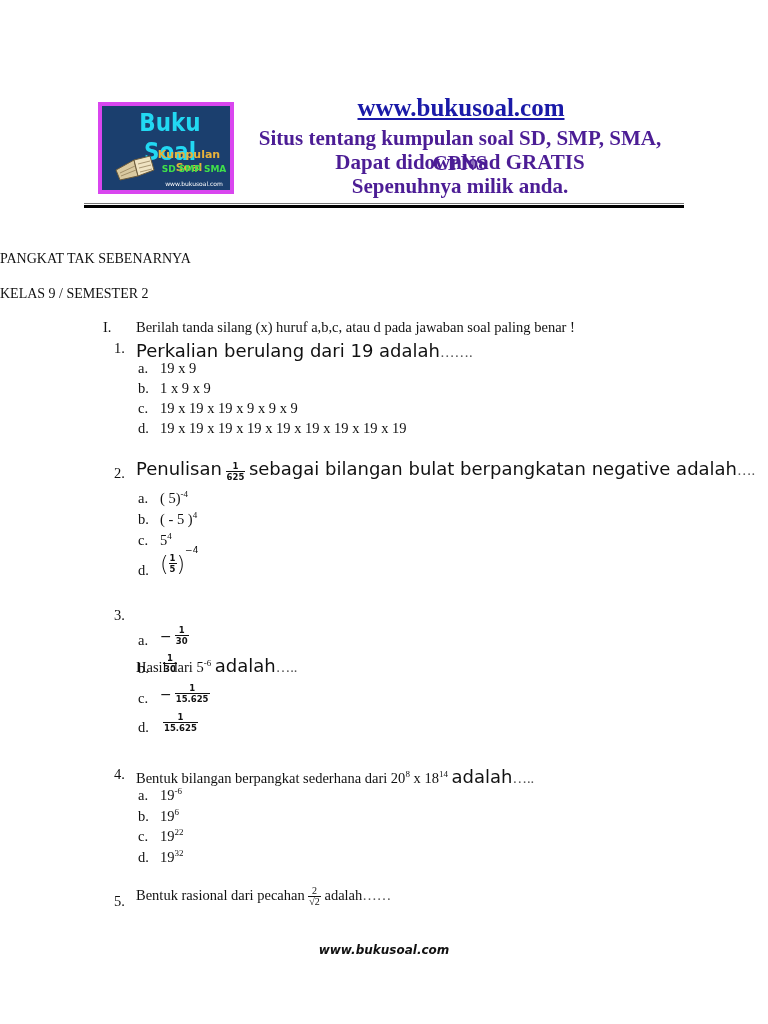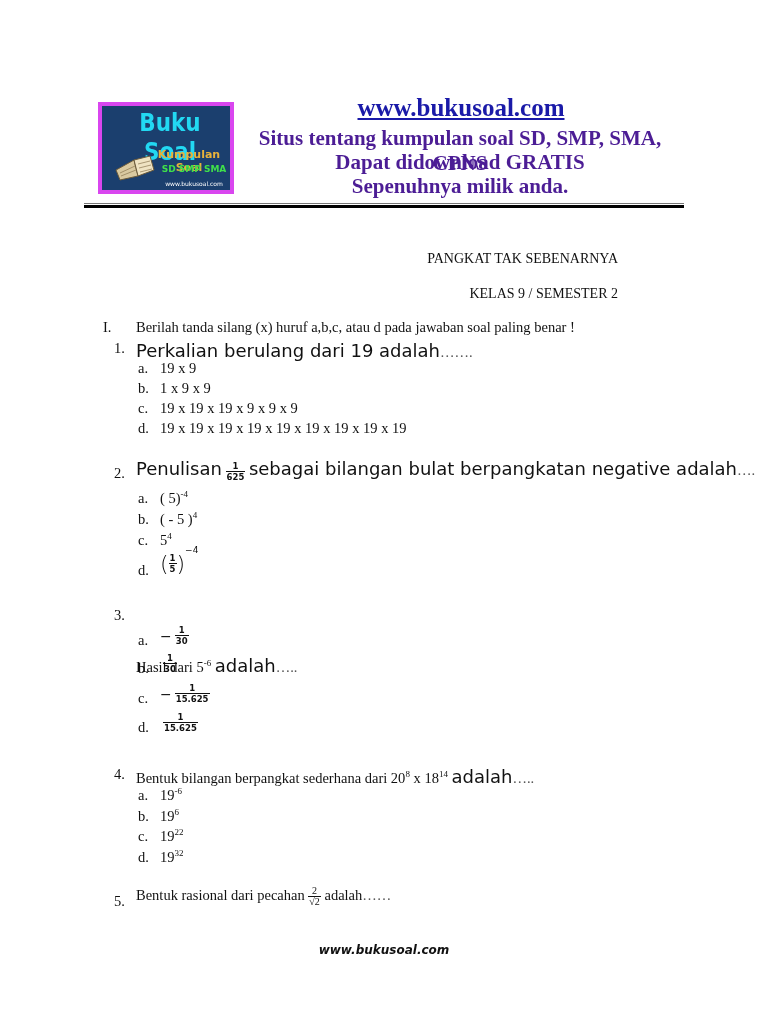--- a/index.html
+++ b/index.html
@@ -35,21 +35,21 @@
     position: absolute; left: 240px; top: 94px; width: 442px; text-align: center;
     font-weight: bold; font-size: 25px; color: #1a1aa8; text-decoration: underline;
   }
   .head-line {
     position: absolute; left: 230px; width: 460px; text-align: center;
     font-weight: bold; font-size: 21px; color: #4c1d95;
   }
   .rule-thin { position: absolute; left: 84px; top: 203px; width: 600px; height: 1px; background: #777; }
   .rule-thick { position: absolute; left: 84px; top: 205px; width: 600px; height: 3px; background: #000; }
   .center-title {
-    position: absolute; left: 0; width: 618px; text-align: right; font-size: 14px;
+    position: absolute; left: 0; width: 618px; text-align: left; font-size: 14px;
   }
   .line { position: absolute; font-size: 14.5px; white-space: nowrap; }
   .sans { font-family: "DejaVu Sans", sans-serif; font-size: 18px; }
   .dots { color: #555; }
   .opt-letter { position: absolute; left: 138px; font-size: 14.5px; }
   .opt-val { position: absolute; left: 160px; font-size: 14.5px; white-space: nowrap; }
   sup { font-size: 9px; vertical-align: 6px; line-height: 0; }
   .frac { display: inline-block; vertical-align: middle; text-align: center; font-family: "DejaVu Sans", sans-serif; font-size: 8.5px; line-height: 10px; font-weight: bold; }
   .frac .num { display: block; padding: 0 1px; }
   .frac .den { display: block; border-top: 1px solid #111; padding: 0 1px; }

